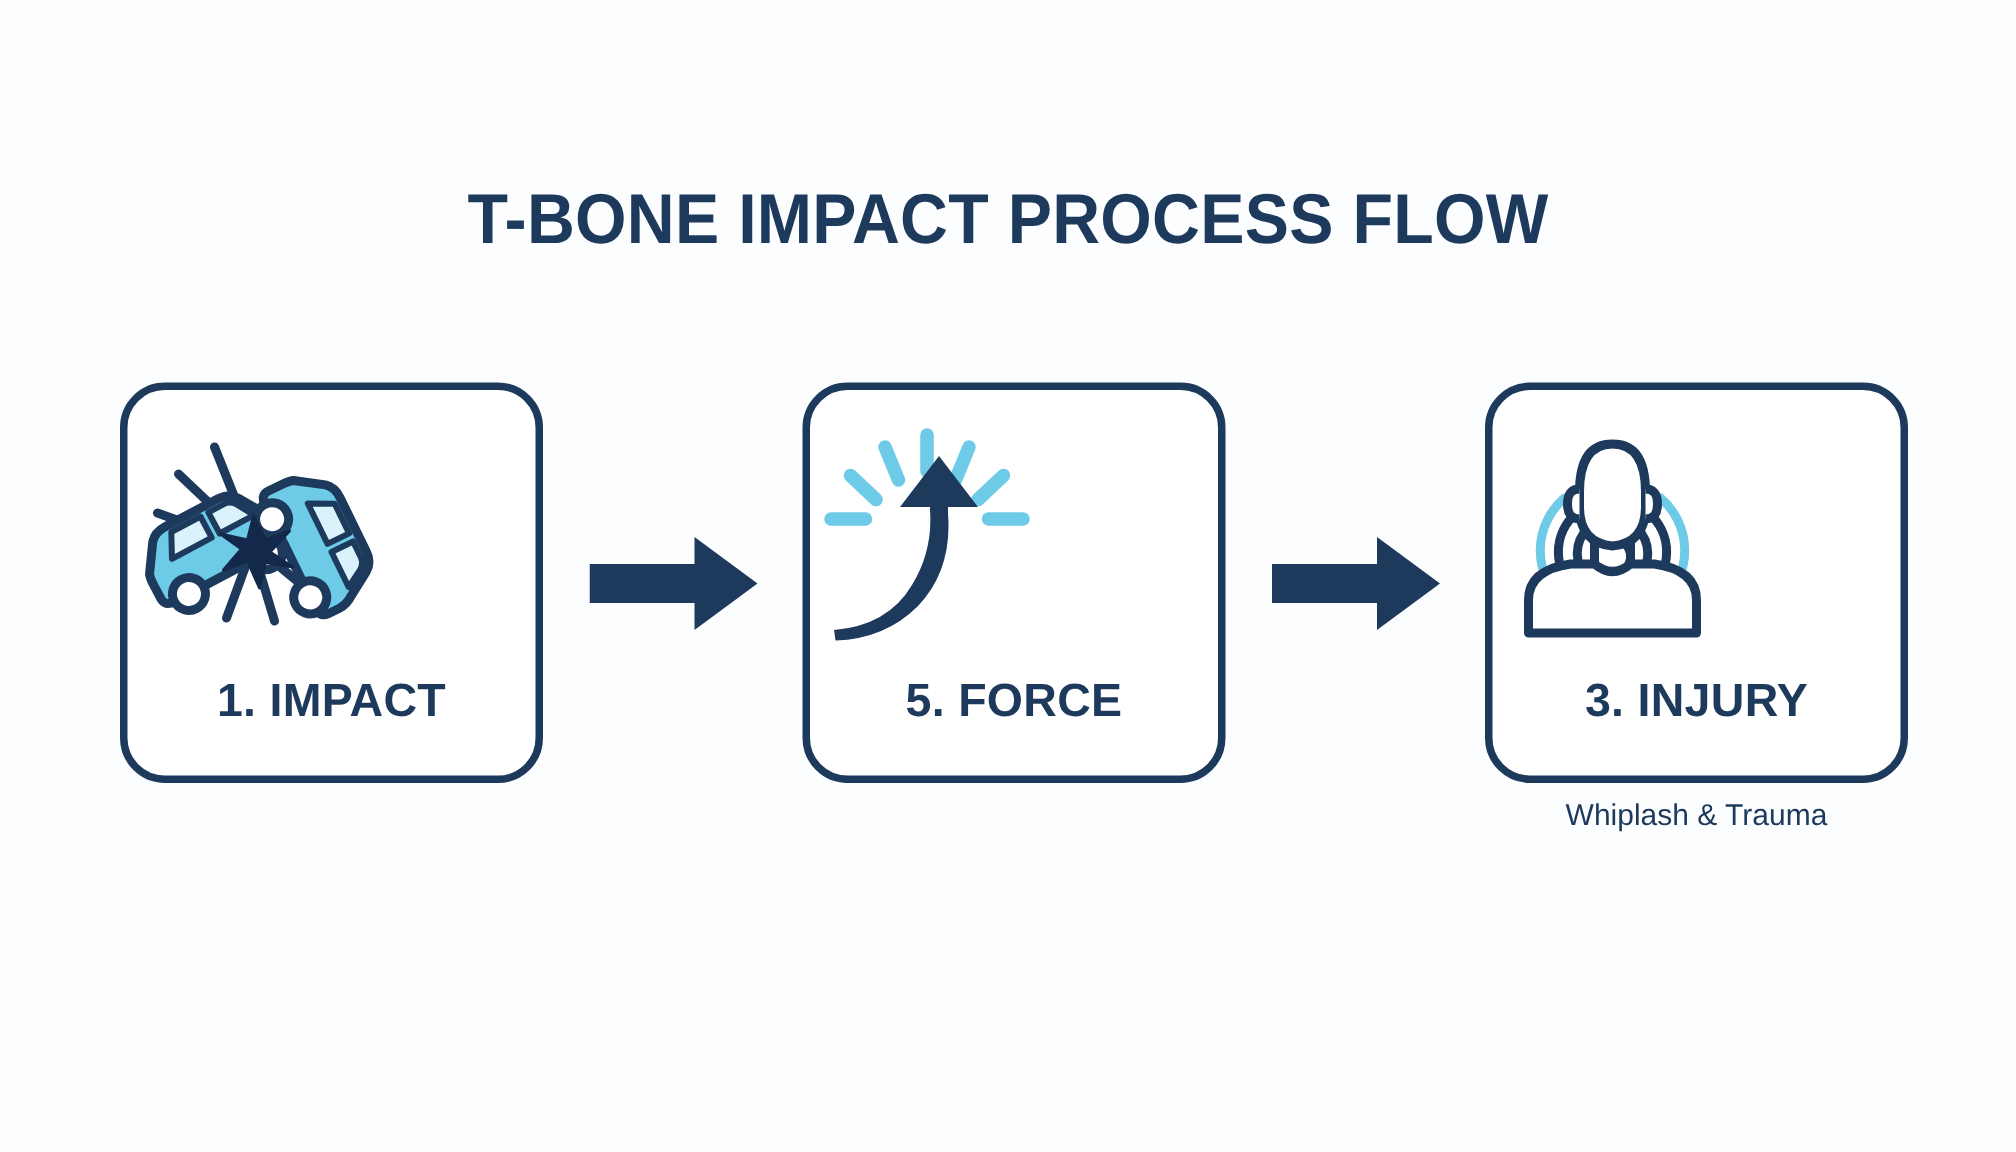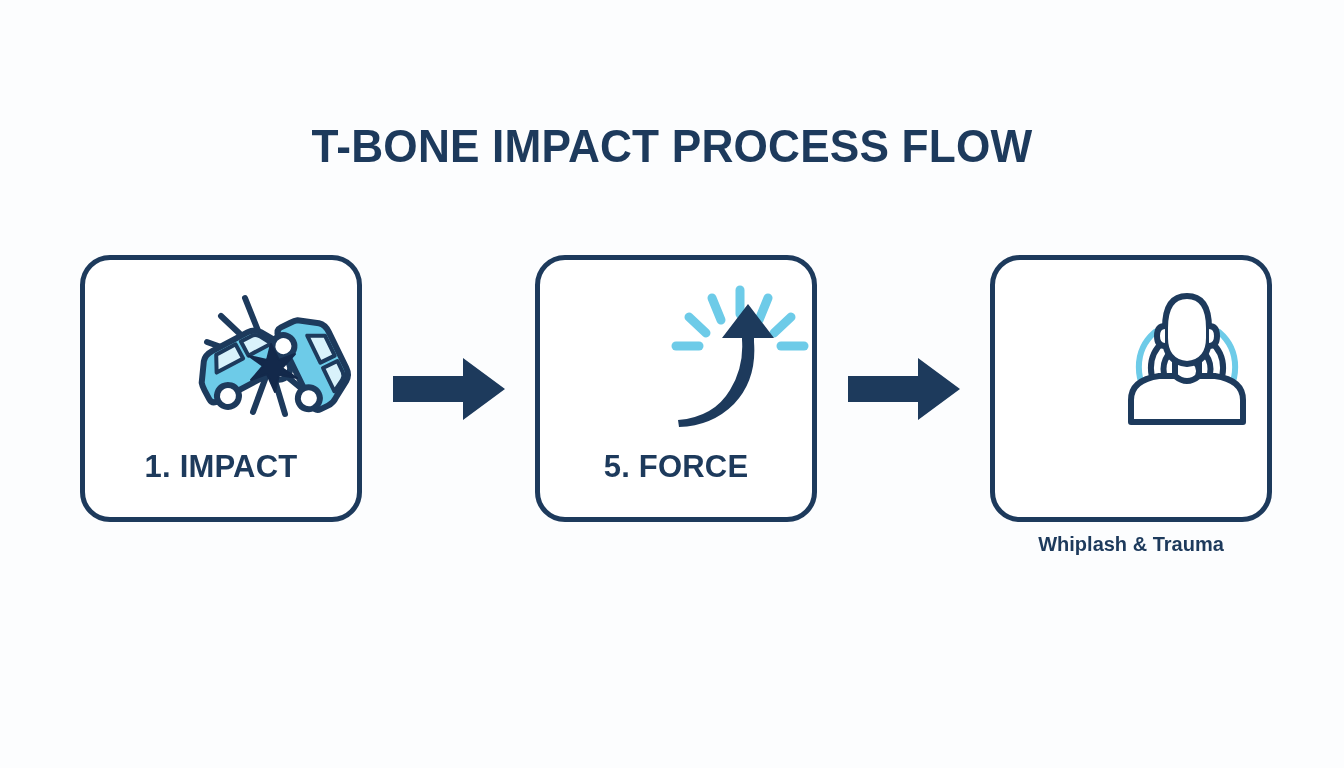--- a/index.html
+++ b/index.html
@@ -61,21 +61,21 @@
 
   .card {
     width: 282px;
     height: 267px;
     box-sizing: border-box;
     border: 5px solid #1d3a5c;
     border-radius: 30px;
     background: #ffffff;
     display: flex;
     flex-direction: column;
-    align-items: flex-end;
+    align-items: flex-start;
     justify-content: flex-start;
     position: relative;
   }
 
   .card-icon {
     margin-top: 26px;
     height: 140px;
     display: flex;
     align-items: center;
     justify-content: center;
@@ -94,21 +94,21 @@
     white-space: nowrap;
   }
 
   .card-caption {
     position: absolute;
     top: 278px;
     left: 0;
     width: 100%;
     text-align: center;
     font-size: 20px;
-    font-weight: 700;
+    font-weight: 400;
     color: #1d3a5c;
     white-space: nowrap;
   }
 
   
   .connector {
     flex: 0 0 auto;
     width: 112px;
     height: 267px;
     display: flex;
@@ -213,18 +213,19 @@
 
             <path d="M58 44 Q58 12 80 12 Q102 12 102 44 L102 54 Q102 78 80 80 Q58 78 58 54 Z" fill="#ffffff" stroke="#1d3a5c" stroke-width="6" stroke-linejoin="round"></path>
             <path d="M58 42 Q50 42 50 52 Q50 62 58 62" fill="#ffffff" stroke="#1d3a5c" stroke-width="6" stroke-linejoin="round"></path>
             <path d="M102 42 Q110 42 110 52 Q110 62 102 62" fill="#ffffff" stroke="#1d3a5c" stroke-width="6" stroke-linejoin="round"></path>
 
             <path d="M68 78 L68 94 M92 78 L92 94" stroke="#1d3a5c" stroke-width="6" fill="none" stroke-linecap="round"></path>
 
             <path d="M24 138 L24 116 Q24 96 52 92 L68 92 Q80 102 92 92 L108 92 Q136 96 136 116 L136 138 Z" fill="#ffffff" stroke="#1d3a5c" stroke-width="6" stroke-linejoin="round"></path>
           </svg>
         </div>
+        <div class="card-label">3. INJURY</div>
       </div>
       <div class="card-caption">Whiplash &amp; Trauma</div>
     </div>
 
   </div>
 </div>
 
 </body></html>

